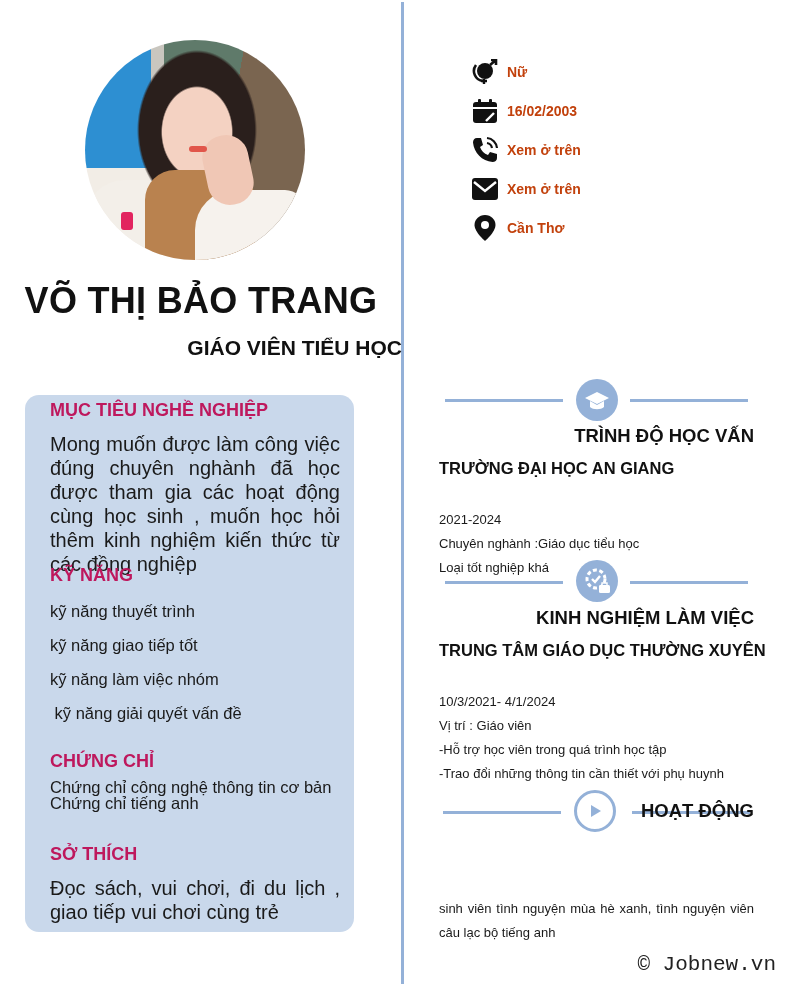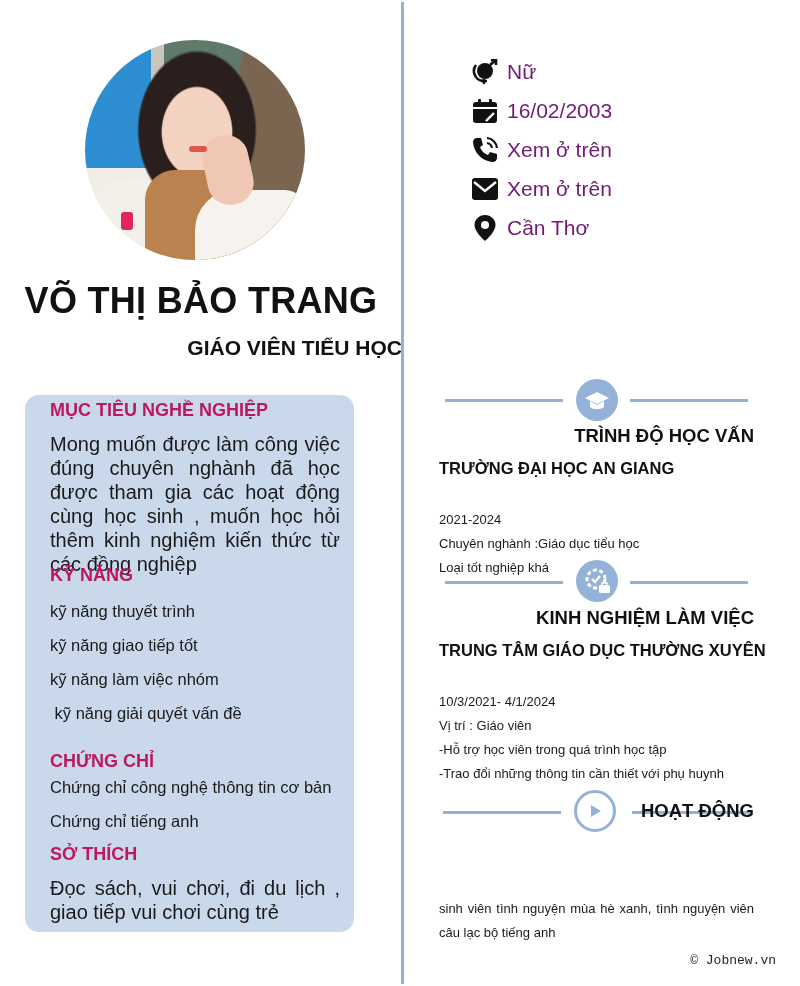--- a/index.html
+++ b/index.html
@@ -29,31 +29,31 @@
 
   
   .panel { position: absolute; left: 25px; top: 395px; width: 329px; height: 537px; background: #c9d8eb; border-radius: 14px; }
   .sec-title { position: absolute; left: 50px; font-weight: bold; font-size: 18px; color: #be185d; }
   .para { position: absolute; left: 50px; width: 290px; font-size: 20px; line-height: 24px; color: #1a1a1a; text-align: justify; margin-top: 7px; }
   .skill { position: absolute; left: 50px; font-size: 16.5px; color: #1a1a1a; }
 
   
   .contact { position: absolute; left: 471px; height: 28px; display: flex; align-items: center; }
   .contact .ic { width: 28px; height: 28px; display: inline-flex; align-items: center; justify-content: center; margin-right: 8px; }
-  .contact .txt { font-size: 21px; color: #701a75; }
+  .contact .txt { font-size: 14px; color: #c2410c; font-weight: bold; }
 
   
   .rule { position: absolute; height: 3px; background: #94b1d8; }
   .badge { position: absolute; width: 42px; height: 42px; border-radius: 50%; background: #94b1d8; display: flex; align-items: center; justify-content: center; }
   .badge.ring { background: #fff; border: 3px solid #94b1d8; }
   .rtitle { position: absolute; left: 439px; width: 315px; text-align: right; font-weight: bold; font-size: 18.5px; }
   .rbold { position: absolute; left: 439px; font-weight: bold; font-size: 16.5px; }
   .rline { position: absolute; left: 439px; width: 315px; font-size: 13px; line-height: 24px; color: #1a1a1a; text-align: justify; margin-top: 28px; }
 
-  .footer { position: absolute; right: 24px; top: 953px; font-family: "Liberation Mono", "DejaVu Sans Mono", monospace; font-size: 13px; color: #222; }
+  .footer { position: absolute; right: 24px; top: 953px; font-family: "Liberation Mono", "DejaVu Sans Mono", monospace; font-size: 21px; color: #222; }
 </style>
 </head>
 <body>
 
 <div class="divider-vertical"></div>
 
 <div class="avatar">
   <div class="shirt-l"></div>
   <div class="vest"></div>
   <div class="sleeve"></div>
@@ -123,21 +123,21 @@
 <div class="para" style="top:425px">Mong muốn được làm công việc đúng chuyên nghành đã học được tham gia các hoạt động cùng học sinh , muốn học hỏi thêm kinh nghiệm kiến thức từ các đồng nghiệp</div>
 
 <div class="sec-title" style="top:565px">KỸ NĂNG</div>
 <div class="skill" style="top:602px">kỹ năng thuyết trình</div>
 <div class="skill" style="top:636px">kỹ năng giao tiếp tốt</div>
 <div class="skill" style="top:670px">kỹ năng làm việc nhóm</div>
 <div class="skill" style="top:704px; white-space:pre"> kỹ năng giải quyết vấn đề</div>
 
 <div class="sec-title" style="top:751px">CHỨNG CHỈ</div>
 <div class="skill" style="top:778px">Chứng chỉ công nghệ thông tin cơ bản</div>
-<div class="skill" style="top:812px">Chứng chỉ tiếng anh</div>
+<div class="skill" style="top:794px">Chứng chỉ tiếng anh</div>
 
 <div class="sec-title" style="top:844px">SỞ THÍCH</div>
 <div class="para" style="top:869px">Đọc sách, vui chơi, đi du lịch , giao tiếp vui chơi cùng trẻ</div>
 
 <div class="rule" style="left:445px; top:399px; width:118px;"></div>
 <div class="rule" style="left:630px; top:399px; width:118px;"></div>
 <div class="badge" style="left:576px; top:379px;">
   <svg width="28" height="24" viewBox="0 0 28 24">
       <path d="M2 10 L14 4 L26 10 L14 16 Z" fill="#fff"></path>
       <path d="M7 13 L7 19 C10 22 18 22 21 19 L21 13 L14 17 Z" fill="#fff"></path>

